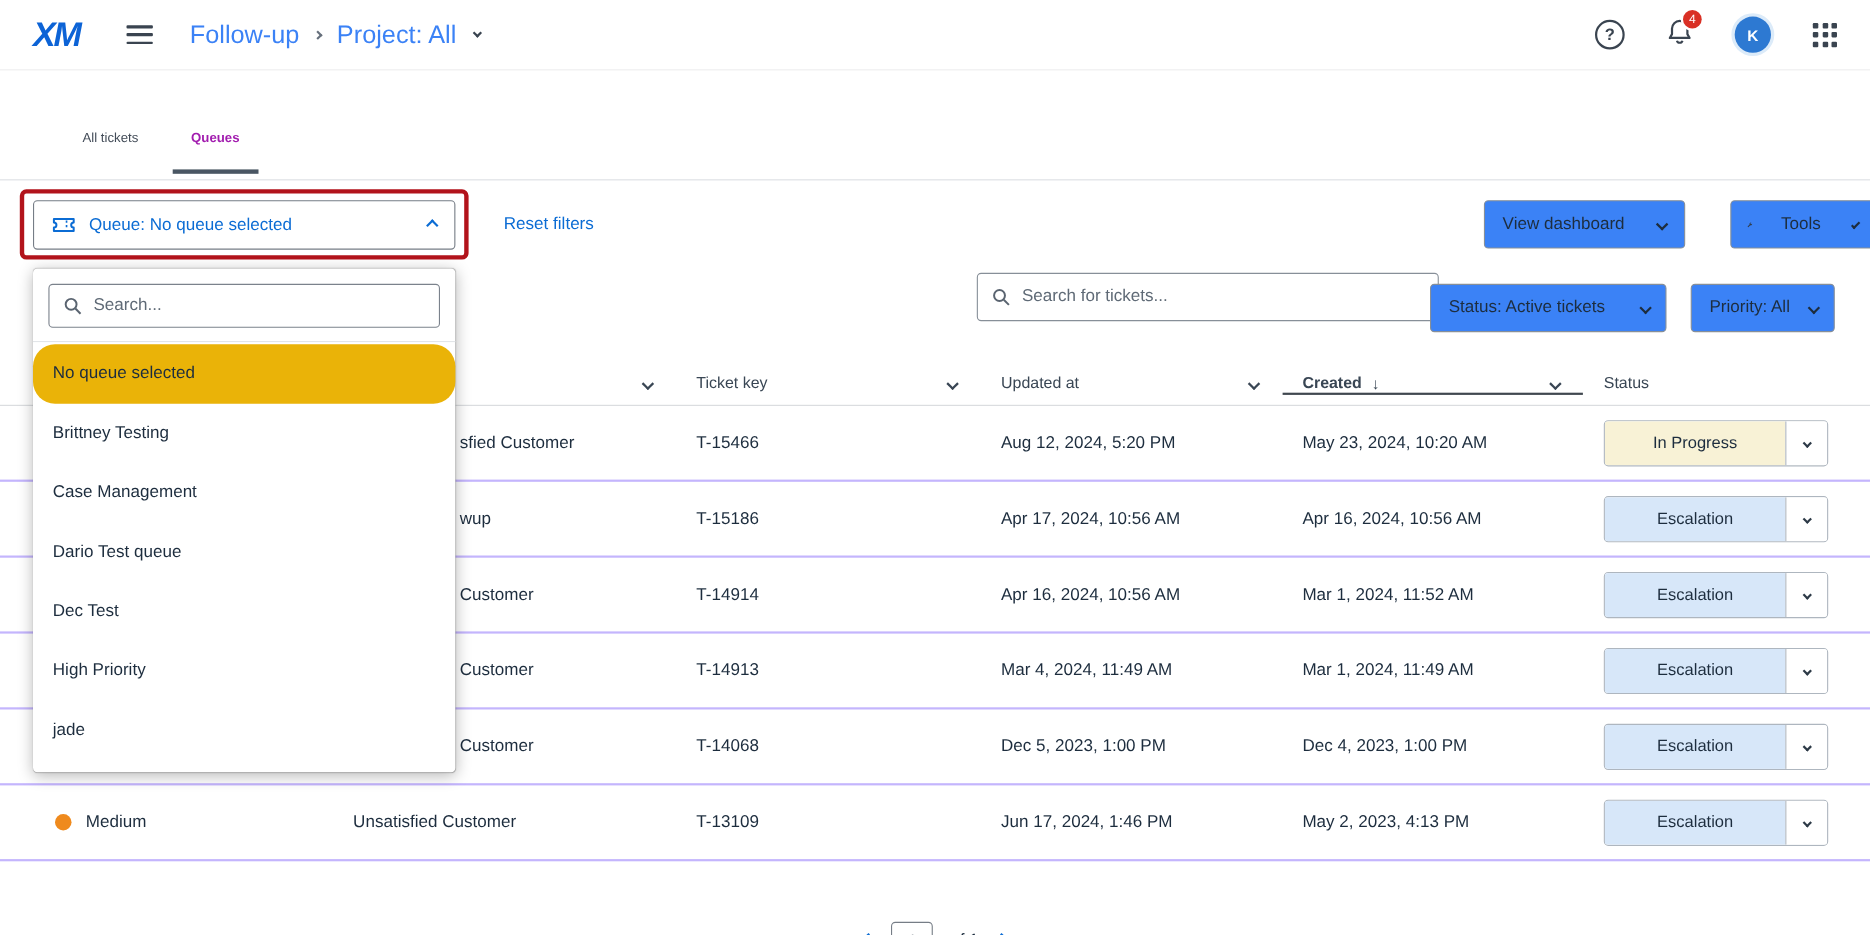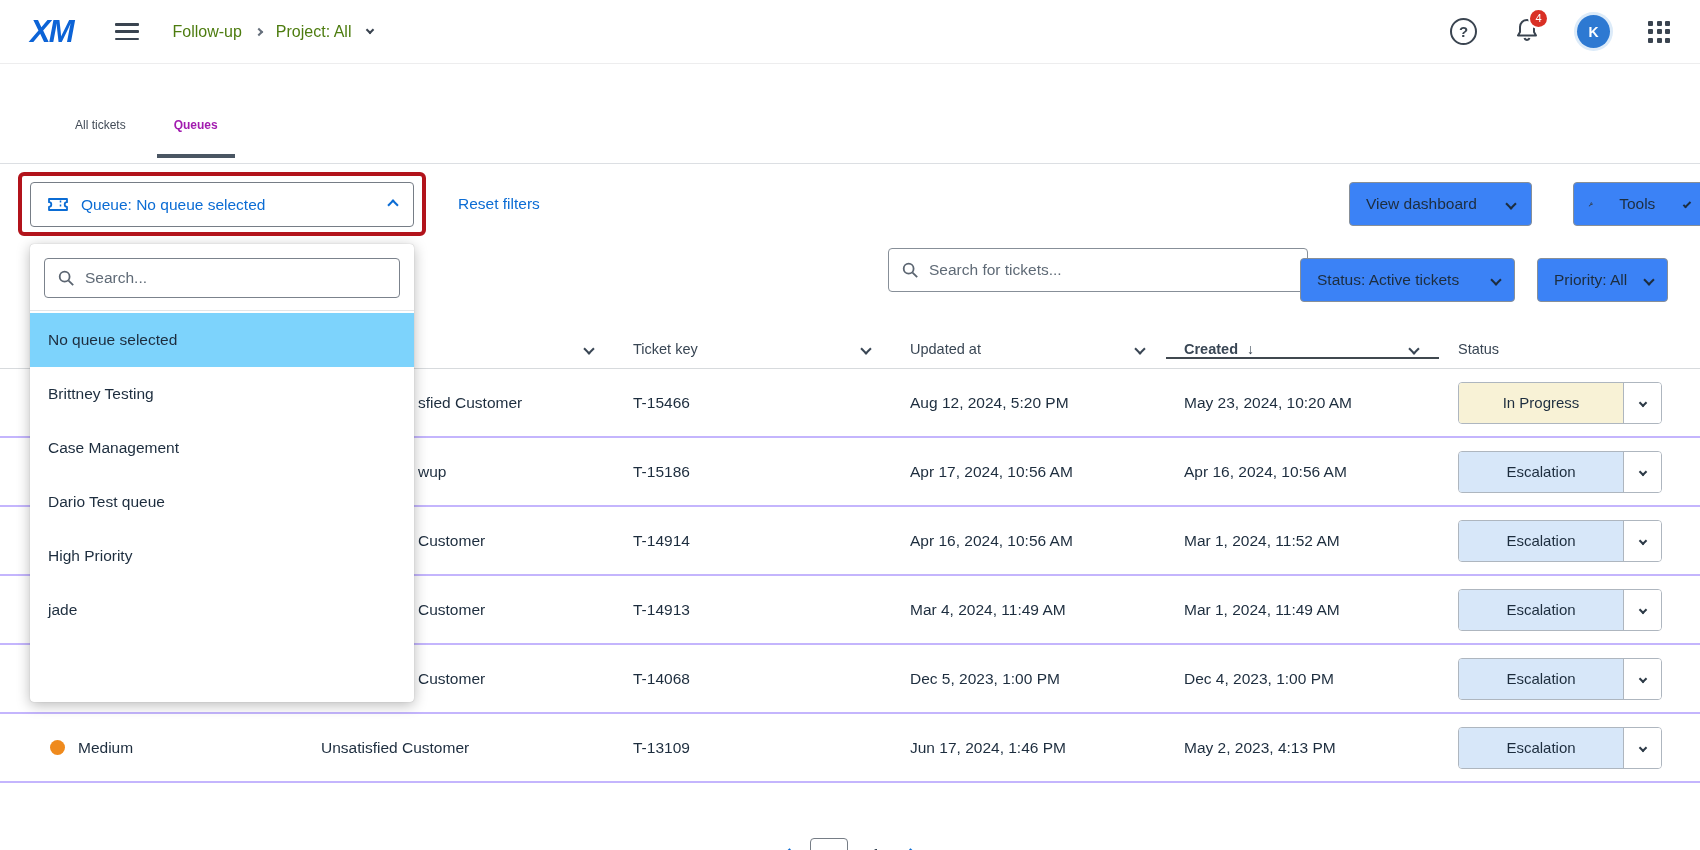--- a/index.html
+++ b/index.html
@@ -23,21 +23,21 @@
 
   
   .topbar { position:absolute; top:0; left:0; right:0; height:64px; background:#fff;
             border-bottom:1px solid #ededee; display:flex; align-items:center;
             padding:0 30px; z-index:10; }
   .logo { font-size:31px; font-weight:bold; font-style:italic; color:#0c63d6;
           letter-spacing:-2px; cursor:pointer; }
   .hamburger { width:24px; height:17px; display:flex; flex-direction:column;
                justify-content:space-between; margin:0 34px 0 42px; cursor:pointer; }
   .hamburger span { height:2.5px; background:#3a4450; border-radius:1px; }
-  .crumb { display:flex; align-items:center; gap:14px; font-size:16px; color:#4d7c0f; }
+  .crumb { display:flex; align-items:center; gap:14px; font-size:23px; color:#3b82f6; }
   .crumb-item { cursor:pointer; }
   .crumb .sep { color:#66707c; }
   .crumb .caret { color:#3a4450; margin-left:2px; position:relative; top:-2px; }
   .topbar-right { margin-left:auto; display:flex; align-items:center; gap:38px; }
   .help-icon { width:27px; height:27px; border:2px solid #3a4450; border-radius:50%;
                display:flex; align-items:center; justify-content:center;
                font-size:15px; font-weight:bold; color:#3a4450; cursor:pointer; }
   .bell-wrap { position:relative; cursor:pointer; }
   .bell-badge { position:absolute; top:-7px; right:-8px; min-width:17px; height:17px;
                 border-radius:9px; background:#d93025; color:#fff; font-size:11px;
@@ -119,21 +119,21 @@
   .panel-search { margin:14px 14px 12px 14px; display:flex; align-items:center; gap:10px;
                   border:1px solid #7b828c; border-radius:4px; height:40px; padding-left:12px;
                   background:#fff; }
   .panel-search input { border:none; outline:none; flex:1; height:100%; font-size:15.5px;
                         font-family:inherit; background:transparent; color:#1d2d3e; }
   .panel-search input::placeholder { color:#5f6a76; }
   .panel-divider { height:1px; background:#e2e5e8; }
   .q-list { padding-top:2px; }
   .q-item { height:54px; display:flex; align-items:center; padding-left:18px;
             font-size:15.5px; color:#1d2d3e; cursor:pointer; }
-  .q-item.selected { background:#7dd3fc; }
+  .q-item.selected { background:#eab308;border-radius:20px; }
 
   
   .pagination { position:absolute; top:838px; left:0; right:0; display:flex;
                 justify-content:center; align-items:flex-start; gap:16px; }
   .pg-chev { color:#0b6cd4; width:9px; height:9px; margin-top:12px; cursor:pointer; }
   .pg-box { width:38px; height:34px; border:1px solid #767d86; border-radius:4px;
             display:flex; align-items:center; justify-content:center; font-size:15px;
             cursor:text; }
   .pg-of { font-size:15px; margin-top:8px; color:#1d2d3e; }
 </style>
@@ -357,20 +357,21 @@
       <line x1="12.8" y1="12.8" x2="18" y2="18" stroke="#5a6470" stroke-width="2"></line>
     </svg>
     <input type="text" placeholder="Search..." style="">
   </div>
   <div class="panel-divider"></div>
   <div class="q-list">
     <div class="q-item selected">No queue selected</div>
     <div class="q-item">Brittney Testing</div>
     <div class="q-item">Case Management</div>
     <div class="q-item">Dario Test queue</div>
+    <div class="q-item">Dec Test</div>
     <div class="q-item">High Priority</div>
     <div class="q-item">jade</div>
   </div>
 </div>
 
 <div class="pagination">
   <span class="chev left pg-chev"></span>
   <div class="pg-box">1</div>
   <span class="pg-of">of 1</span>
   <span class="chev right pg-chev"></span>

